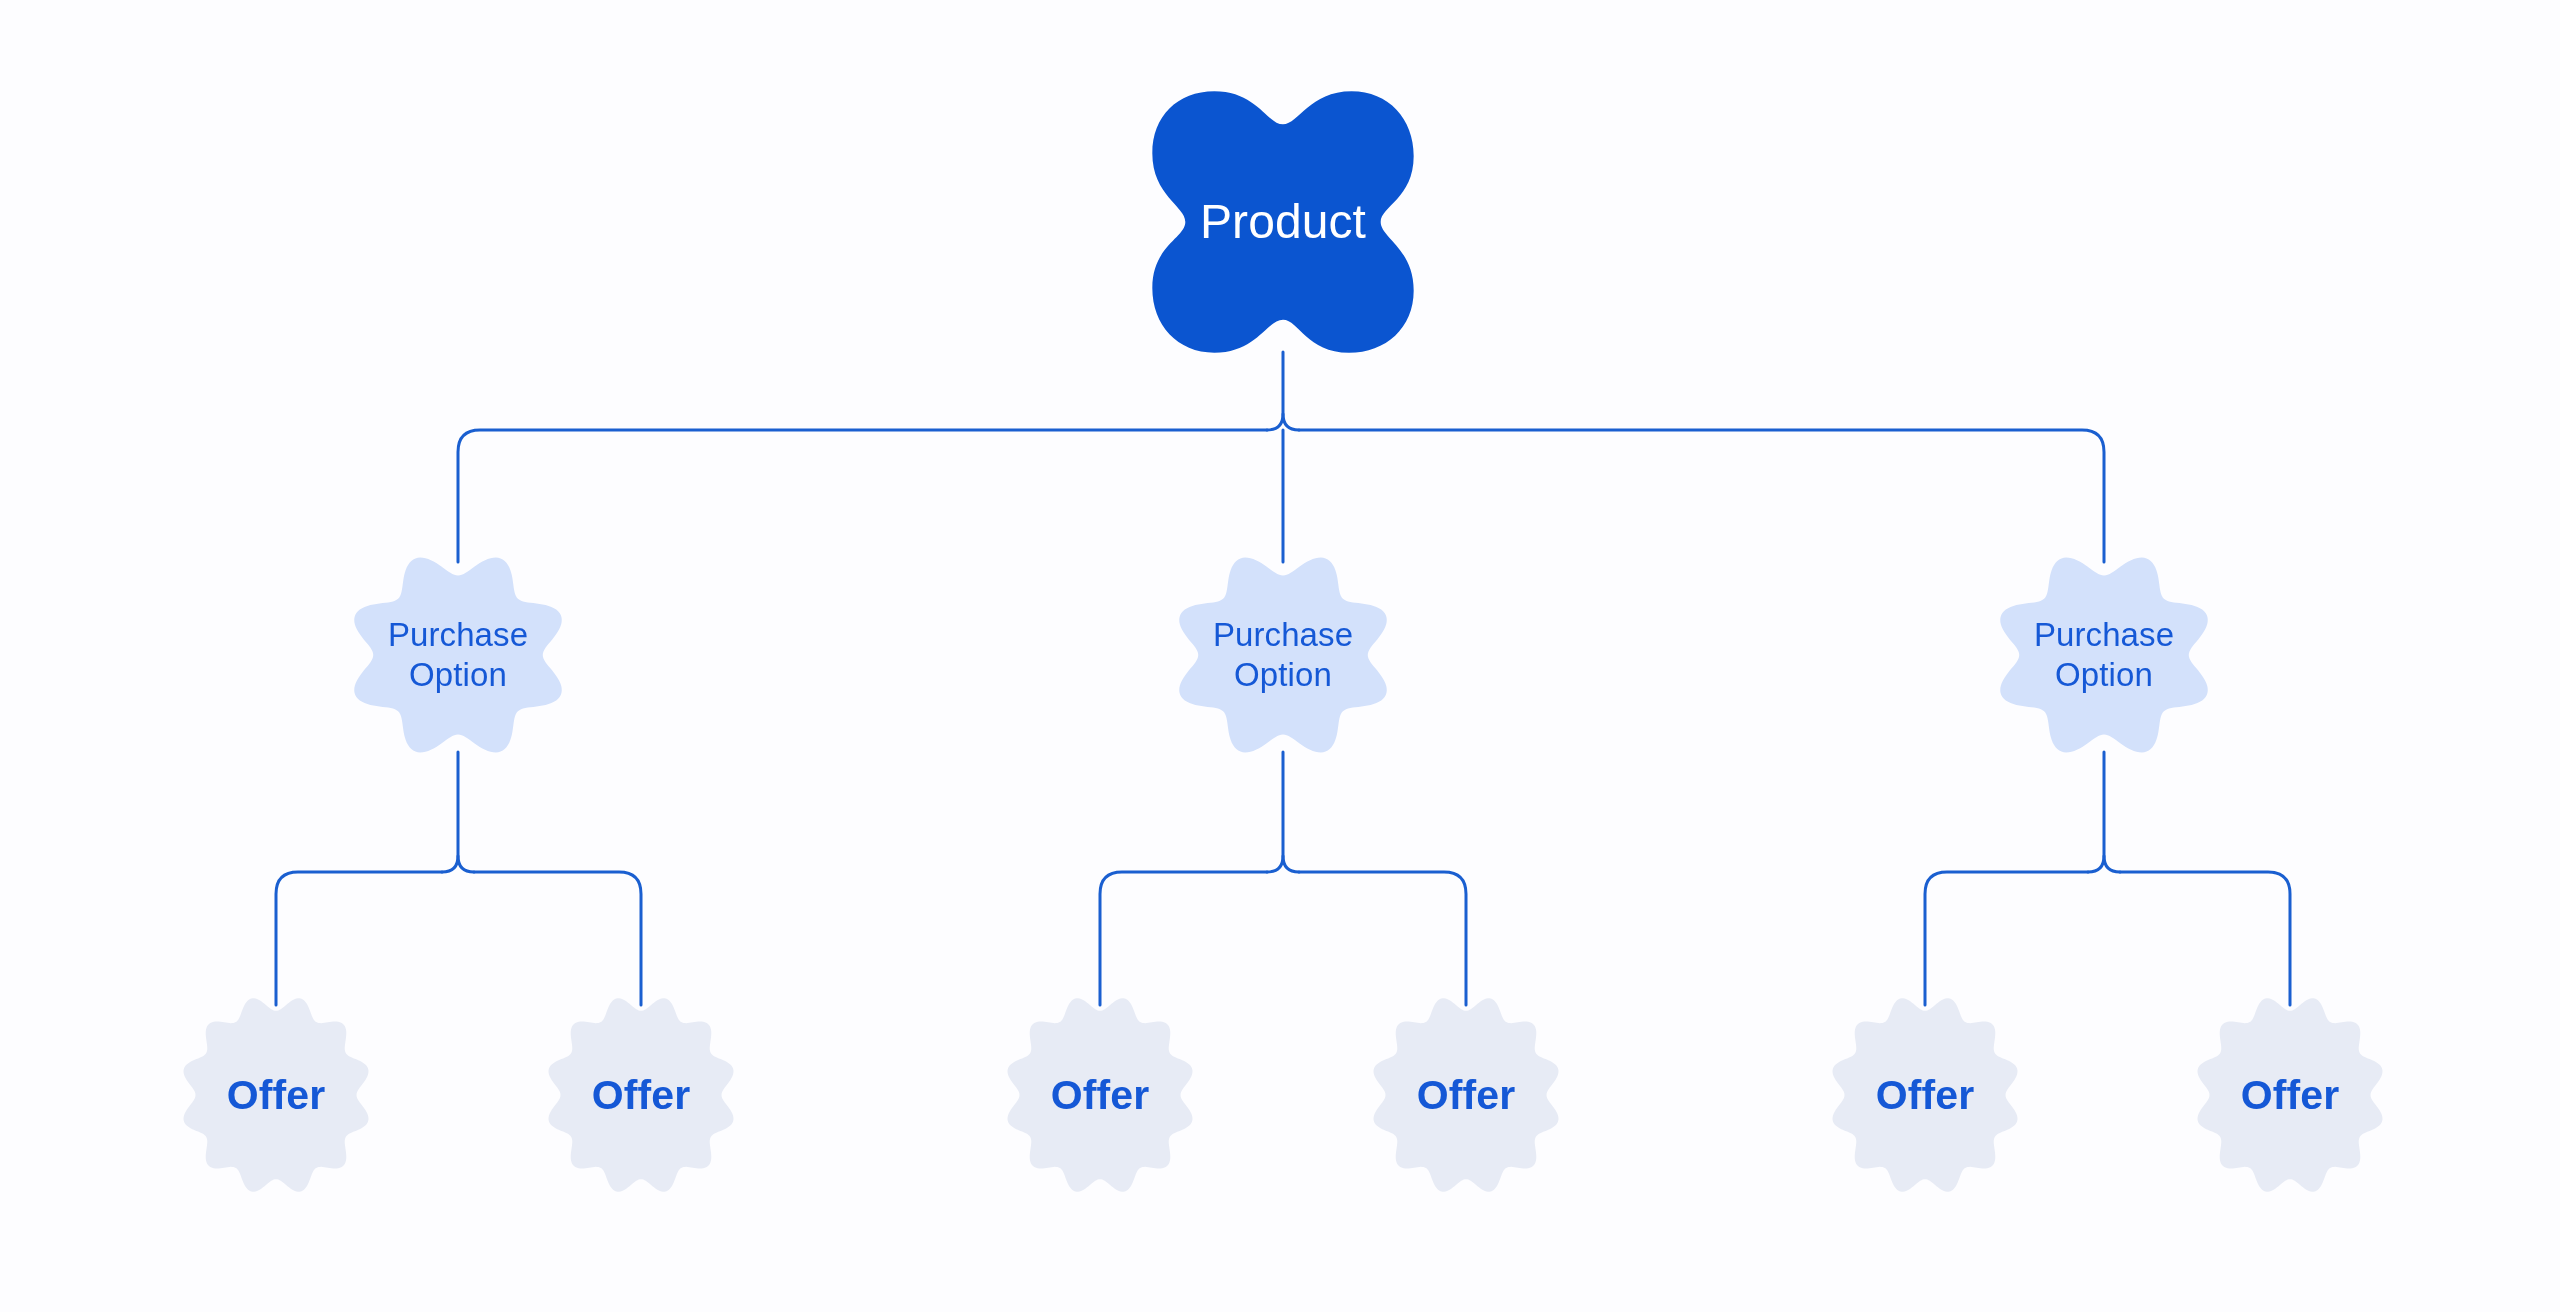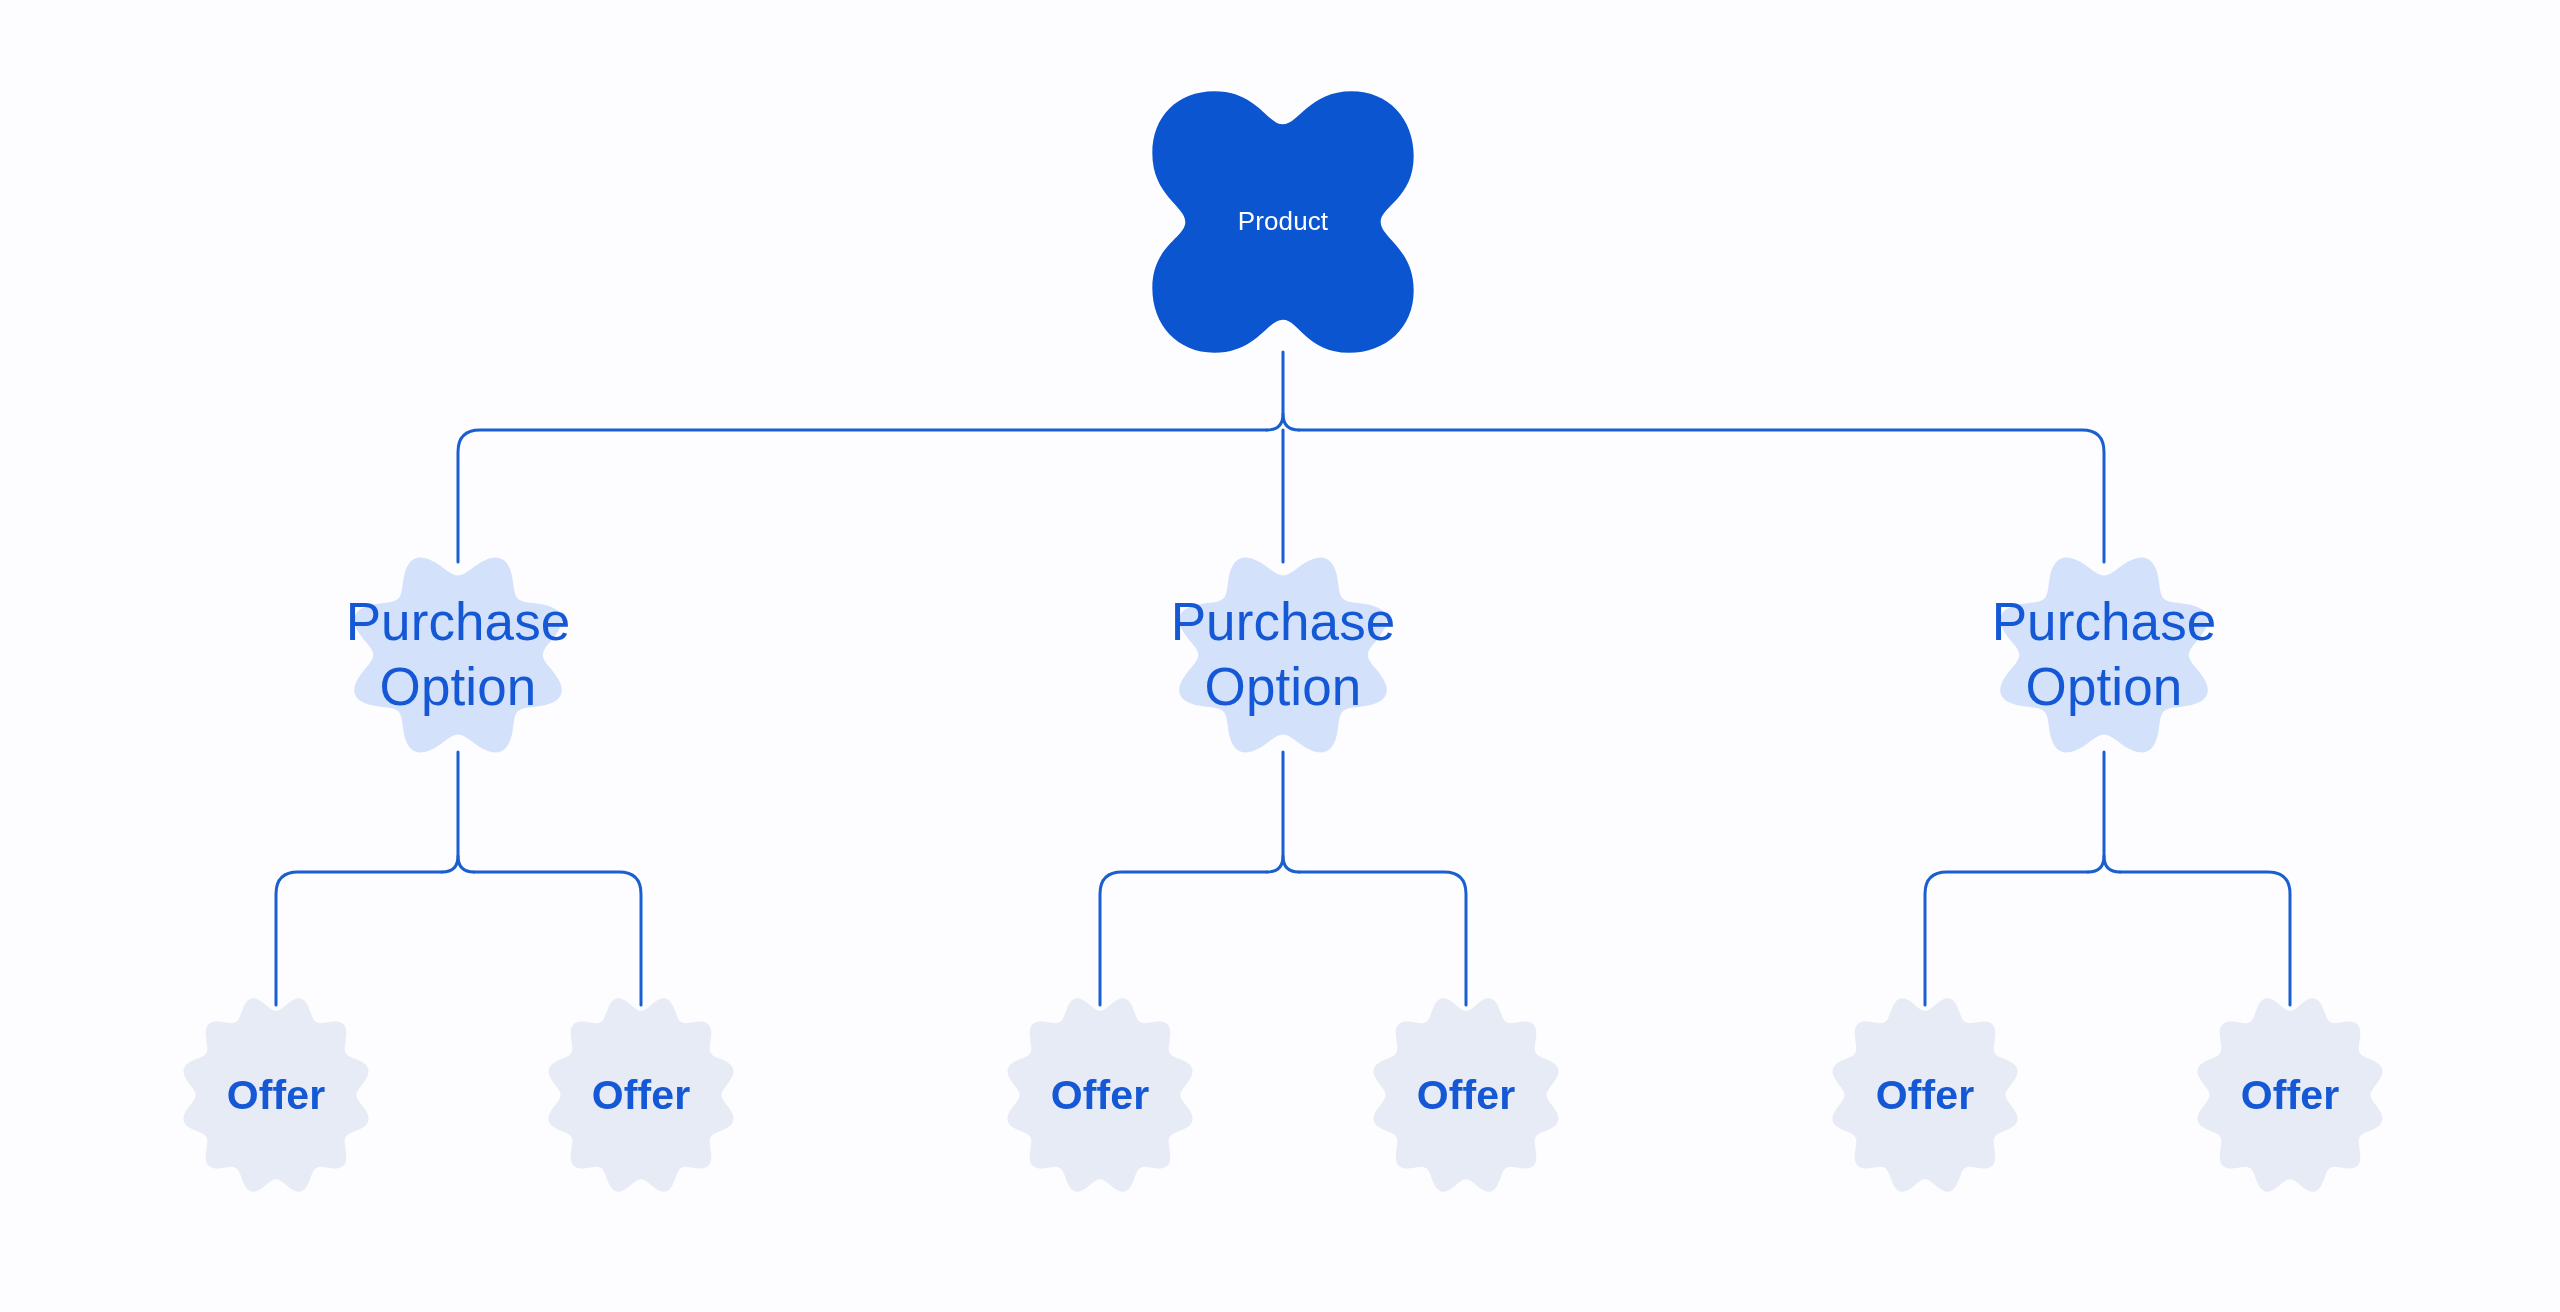--- a/index.html
+++ b/index.html
@@ -30,27 +30,27 @@
     position: absolute;
     display: flex;
     align-items: center;
     justify-content: center;
     text-align: center;
     pointer-events: none;
     line-height: 1.22;
     white-space: pre-line;
   }
   .label-root {
-    font-size: 26px;
+    font-size: 48px;
     color: #ffffff;
     font-weight: 400;
     letter-spacing: 0.1px;
   }
   .label-mid {
-    font-size: 53px;
+    font-size: 33px;
     color: #1558D6;
     font-weight: 400;
     letter-spacing: 0.1px;
   }
   .label-leaf {
     font-size: 41px;
     color: #1558D6;
     font-weight: 700;
     letter-spacing: 0.1px;
   }

